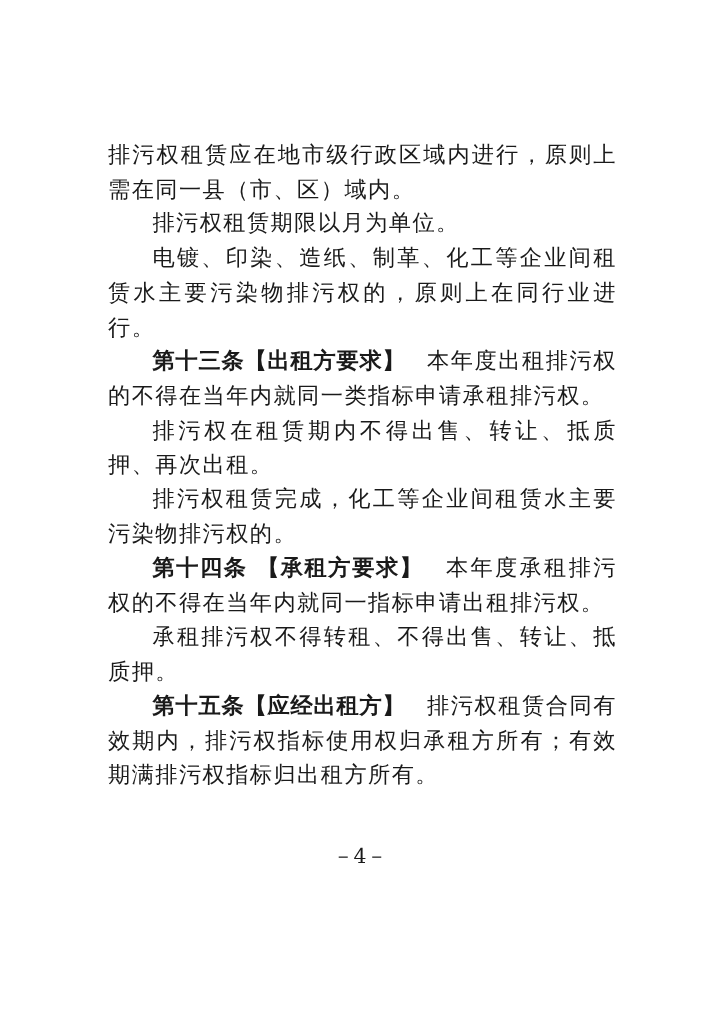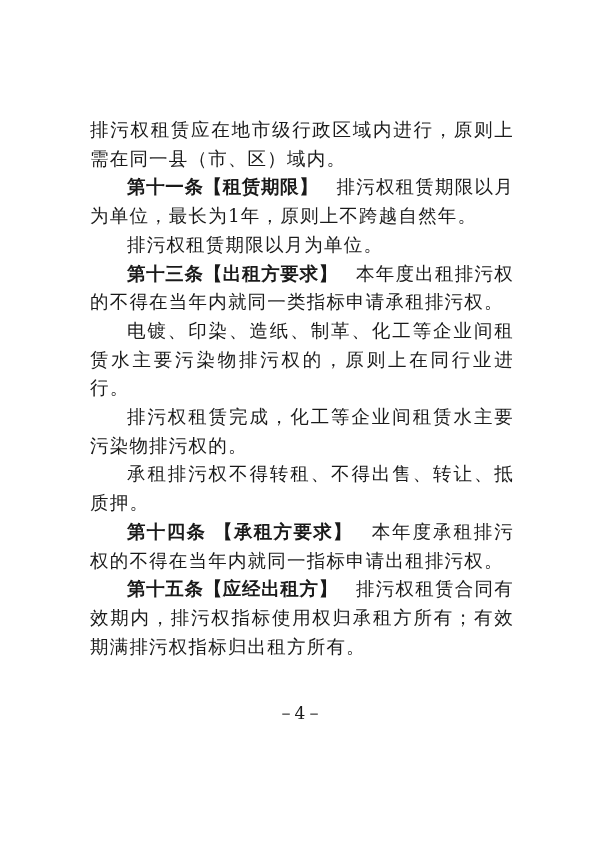--- a/index.html
+++ b/index.html
@@ -32,33 +32,33 @@
   }
 </style>
 </head>
 <body>
 
 <div class="page">
   <div class="content">
     <p class="para noindent"><span>排污权租赁应在地市级行政区域内进行，原则上需在同一县（市、区）域内。</span></p>
 
 
-    <p class="para"><span class="heading">第十一条【租赁期限】</span><span class="gap"></span><span>排污权租赁期限以月为单位，最长为1年，原则上不跨越自然年。</span></p>
 
     <p class="para"><span>排污权租赁期限以月为单位。</span></p>
 
 
+    <p class="para"><span>电镀、印染、造纸、制革、化工等企业间租赁水主要污染物排污权的，原则上在同行业进行。</span></p>
+
     <p class="para"><span class="heading">第十三条【出租方要求】</span><span class="gap"></span><span>本年度出租排污权的不得在当年内就同一类指标申请承租排污权。</span></p>
 
-    <p class="para"><span>电镀、印染、造纸、制革、化工等企业间租赁水主要污染物排污权的，原则上在同行业进行。</span></p>
-
+    <p class="para"><span>排污权在租赁期内不得出售、转让、抵质押、再次出租。</span></p>
 
     <p class="para"><span>排污权租赁完成，化工等企业间租赁水主要污染物排污权的。</span></p>
 
+    <p class="para"><span class="heading">第十四条 【承租方要求】</span><span class="gap"></span><span>本年度承租排污权的不得在当年内就同一指标申请出租排污权。</span></p>
+
     <p class="para"><span>承租排污权不得转租、不得出售、转让、抵质押。</span></p>
-
-    <p class="para"><span class="heading">第十四条 【承租方要求】</span><span class="gap"></span><span>本年度承租排污权的不得在当年内就同一指标申请出租排污权。</span></p>
 
     <p class="para"><span class="heading">第十五条【应经出租方】</span><span class="gap"></span><span>排污权租赁合同有效期内，排污权指标使用权归承租方所有；有效期满排污权指标归出租方所有。</span></p>
   </div>
 
   <div class="page-number">－4－</div>
 </div>
 
 </body></html>

